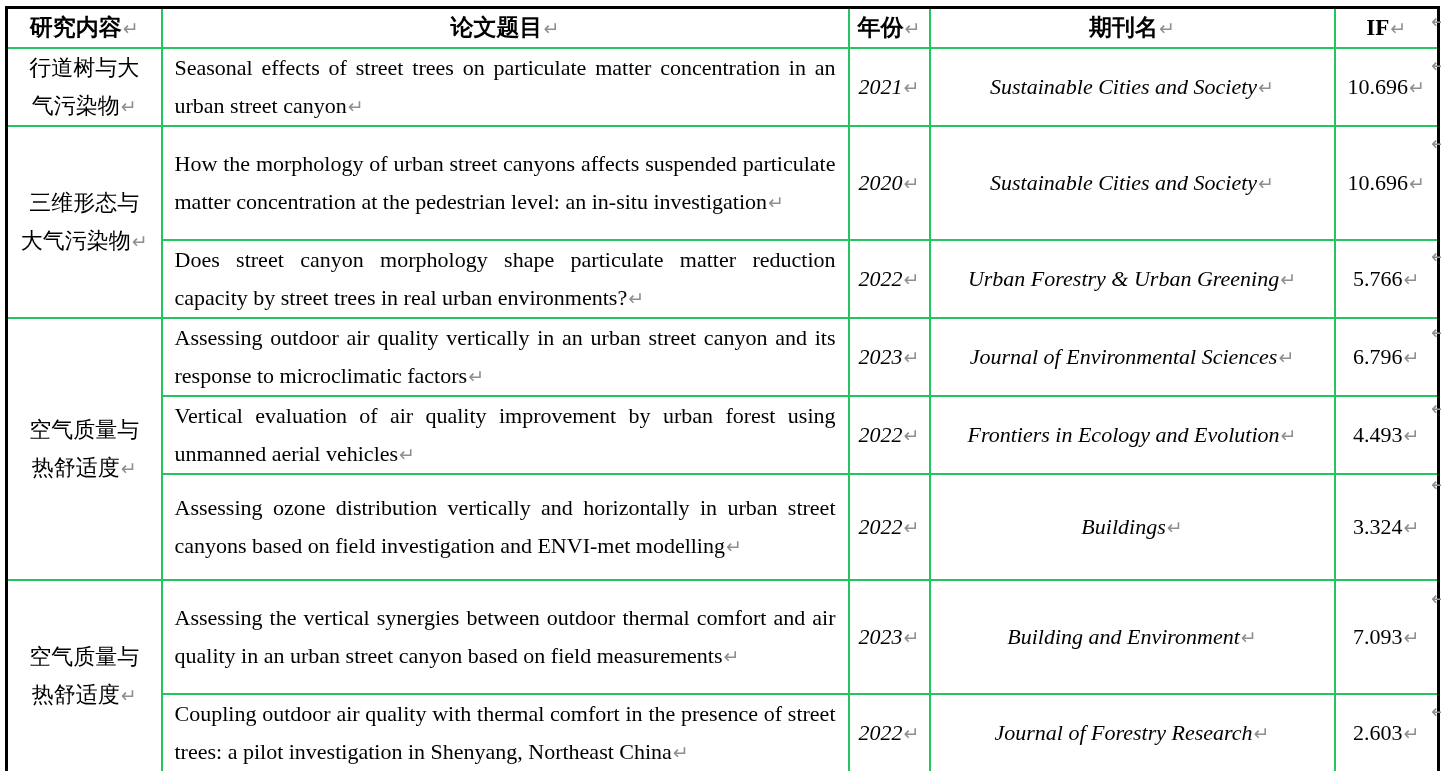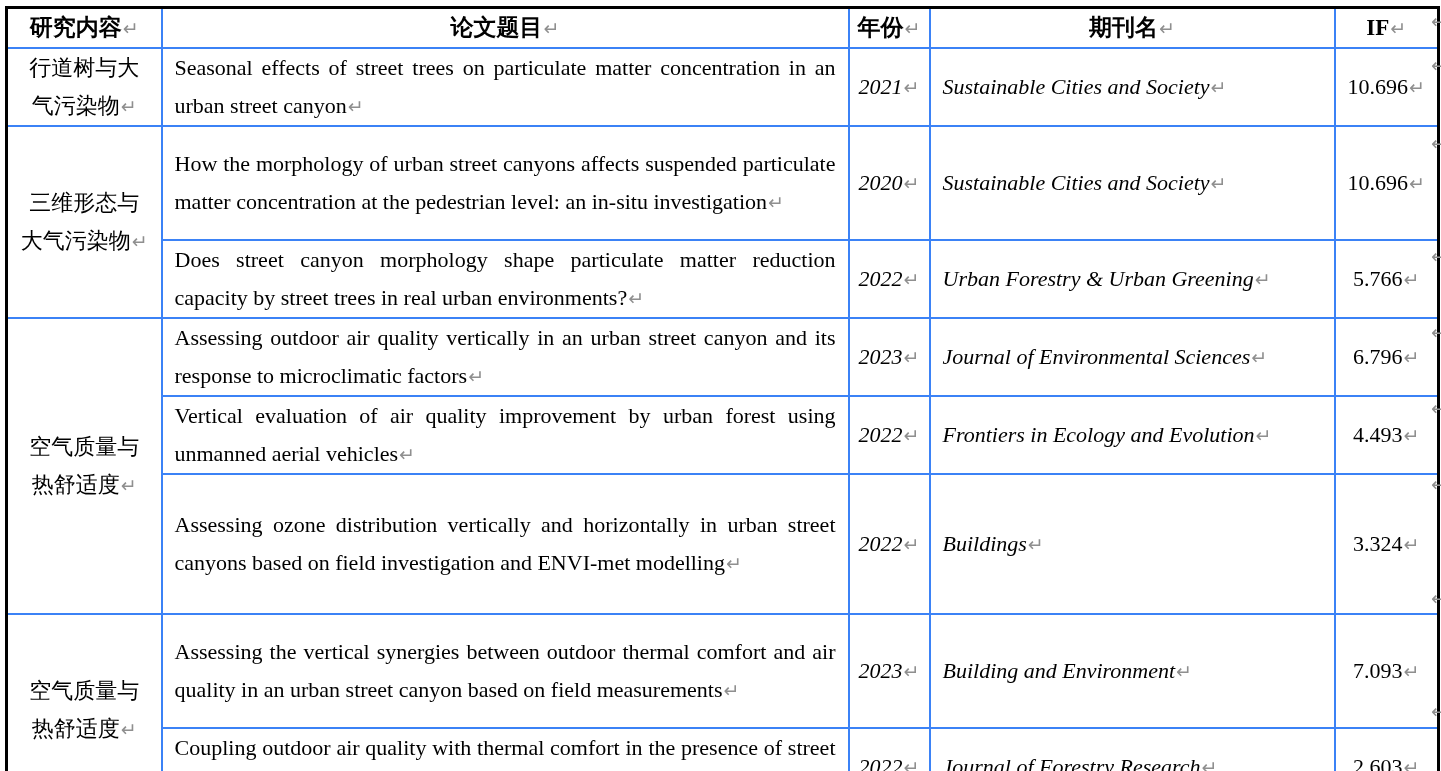--- a/index.html
+++ b/index.html
@@ -14,21 +14,21 @@
   .page { position: absolute; inset: 0; overflow: hidden; }
 
   table.pub-table {
     position: absolute;
     left: 5px; top: 6px;
     width: 1432px;
     border-collapse: collapse;
     table-layout: fixed;
     border: 3px solid #000;
   }
-  td, th { border: 2px solid #3b82f6; vertical-align: middle; }
+  td, th { border: 2px solid #22c55e; vertical-align: middle; }
 
   th {
     font-size: 23px; line-height: 38px;
     font-weight: bold; text-align: center;
     white-space: nowrap;
   }
 
   td.topic {
     font-size: 22px; line-height: 38px;
     text-align: center;
@@ -40,22 +40,22 @@
     padding: 0 12px;
     border-radius: 21px;
   }
   td.year, td.if {
     font-size: 22px; line-height: 38px;
     text-align: center; white-space: nowrap;
   }
   td.year { font-style: italic; border-radius: 23px; }
   td.journal {
     font-size: 22px; line-height: 38px;
-    font-style: italic; text-align: left;
-    padding: 0 12px;
+    font-style: italic; text-align: center;
+    padding: 0 22px;
   }
 
   .pilcrow {
     color: #8f8f8f;
     font-style: normal;
     font-weight: normal;
     font-size: 19px;
     font-family: "DejaVu Sans", sans-serif;
     padding-left: 1px;
   }
@@ -121,21 +121,21 @@
       <td class="if"><span>6.796</span><span class="pilcrow">↵</span></td>
     </tr>
 
     <tr style="height:76px">
       <td class="title"><span>Vertical evaluation of air quality improvement by urban forest using unmanned aerial vehicles</span><span class="pilcrow">↵</span></td>
       <td class="year"><span>2022</span><span class="pilcrow">↵</span></td>
       <td class="journal"><span>Frontiers in Ecology and Evolution</span><span class="pilcrow">↵</span></td>
       <td class="if"><span>4.493</span><span class="pilcrow">↵</span></td>
     </tr>
 
-    <tr style="height:140px">
+    <tr style="height:106px">
       <td class="title"><span>Assessing ozone distribution vertically and horizontally in urban street canyons based on field investigation and ENVI-met modelling</span><span class="pilcrow">↵</span></td>
       <td class="year"><span>2022</span><span class="pilcrow">↵</span></td>
       <td class="journal"><span>Buildings</span><span class="pilcrow">↵</span></td>
       <td class="if"><span>3.324</span><span class="pilcrow">↵</span></td>
     </tr>
 
     <tr style="height:114px">
       <td class="topic" rowspan="2"><span>空气质量与热舒适度</span><span class="pilcrow">↵</span></td>
       <td class="title"><span>Assessing the vertical synergies between outdoor thermal comfort and air quality in an urban street canyon based on field measurements</span><span class="pilcrow">↵</span></td>
       <td class="year"><span>2023</span><span class="pilcrow">↵</span></td>

